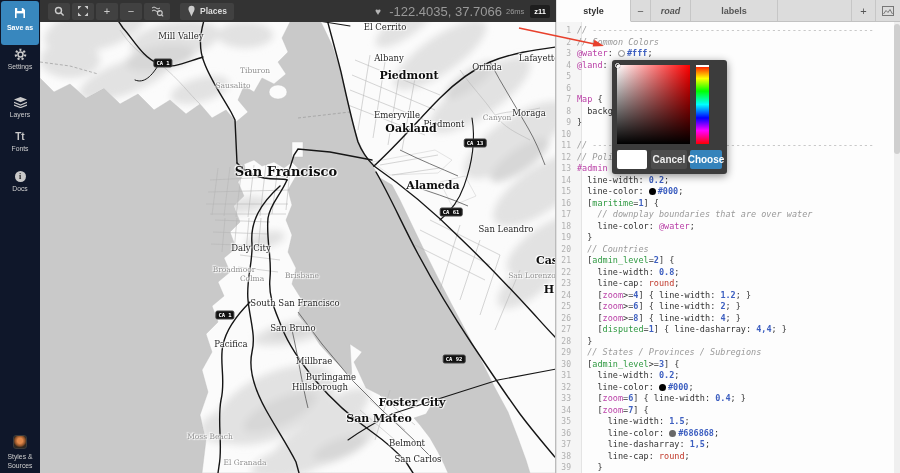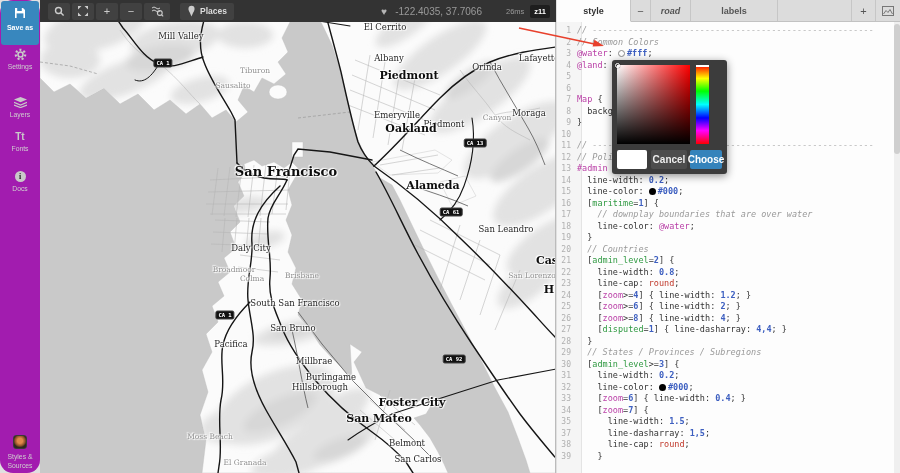--- a/index.html
+++ b/index.html
@@ -1,21 +1,21 @@
 <!DOCTYPE html>
 <html><head>
 <meta charset="utf-8">
 <style>
   * { margin:0; padding:0; box-sizing:border-box; }
   html,body { width:900px; height:473px; overflow:hidden; background:#e0e0e0;
               font-family:"Liberation Sans", sans-serif; }
   #app { position:relative; width:900px; height:473px; }
 
   
-  #sidebar { position:absolute; left:0; top:0; width:40px; height:473px; background:#a21caf; z-index:30;border-radius:13px; }
+  #sidebar { position:absolute; left:0; top:0; width:40px; height:473px; background:#0f172a; z-index:30; }
   #save-as { position:absolute; left:1px; top:1px; width:38px; height:44px; background:#3887be;
              border-radius:3px; color:#fff; text-align:center; cursor:pointer; }
   #save-as svg { margin-top:6px; }
   #save-as .lbl { font-size:7px; font-weight:bold; margin-top:1px; }
   .side-item { position:absolute; left:0; width:40px; text-align:center; color:#c9c9c9; cursor:pointer; }
   .side-item .lbl { font-size:6.8px; margin-top:2px; color:#cfcfcf; }
   .side-item .ig { height:13px; display:flex; align-items:center; justify-content:center; }
   #item-0 { top:48px; } #item-1 { top:96px; } #item-2 { top:130px; } #item-3 { top:170px; }
   #styles-sources { position:absolute; left:0; bottom:3px; width:40px; text-align:center; cursor:pointer; }
   #styles-sources .thumb { width:14px; height:14px; margin:0 auto; border-radius:3px;
@@ -44,21 +44,21 @@
   
   #map-toolbar { position:absolute; left:40px; top:0; width:516px; height:22px; background:#333;
                  display:flex; align-items:center; z-index:20; padding:0 6px 0 8px; }
   .tb-btn { height:17px; min-width:22px; background:#414141; border-radius:2px; margin-right:2px;
             display:flex; align-items:center; justify-content:center; color:#ccc; cursor:pointer;
             font-size:11px; line-height:15px; }
   #places-btn { padding:0 7px; font-size:8.5px; font-weight:bold; color:#ddd; margin-left:8px; }
   #places-btn svg { margin-right:4px; }
   #tb-right { margin-left:auto; display:flex; align-items:center; color:#999; }
   #heart { color:#b5b5b5; font-size:10px; margin-right:8px; cursor:pointer; }
-  #coords { font-size:10px; margin-right:24px; }
+  #coords { font-size:13px; margin-right:4px; }
   #rendertime { font-size:7.5px; margin-right:6px; }
   #zoomlevel { background:#1e1e1e; color:#fff; font-size:7.5px; font-weight:bold;
                padding:2px 4px; border-radius:2px; }
 
   
   #editor { position:absolute; left:557px; top:0; width:343px; height:473px; background:#fdfdfd; }
   #tabbar { position:absolute; left:0; top:0; width:343px; height:22px; background:#dcdcdc;
             border-bottom:1px solid #c2c2c2; display:flex; font-size:9px; color:#555; }
   .tab { display:flex; align-items:center; justify-content:center; border-right:1px solid #c6c6c6;
          cursor:pointer; font-weight:bold; }
@@ -398,20 +398,21 @@
         <div class="code-line"><span class="ln">26</span><span class="seg-txt">    [</span><span class="seg-var">zoom</span><span class="seg-txt">&gt;=</span><span class="seg-num">8</span><span class="seg-txt">] { </span><span class="seg-prop">line-width</span><span class="seg-txt">: </span><span class="seg-num">4</span><span class="seg-txt">; }</span></div>
         <div class="code-line"><span class="ln">27</span><span class="seg-txt">    [</span><span class="seg-attr">disputed</span><span class="seg-txt">=</span><span class="seg-num">1</span><span class="seg-txt">] { </span><span class="seg-prop">line-dasharray</span><span class="seg-txt">: </span><span class="seg-num">4,4</span><span class="seg-txt">; }</span></div>
         <div class="code-line"><span class="ln">28</span><span class="seg-txt">  }</span></div>
         <div class="code-line"><span class="ln">29</span><span class="seg-txt">  </span><span class="seg-com">// States / Provinces / Subregions</span></div>
         <div class="code-line"><span class="ln">30</span><span class="seg-txt">  [</span><span class="seg-attr">admin_level</span><span class="seg-txt">&gt;=</span><span class="seg-num">3</span><span class="seg-txt">] {</span></div>
         <div class="code-line"><span class="ln">31</span><span class="seg-txt">    </span><span class="seg-prop">line-width</span><span class="seg-txt">: </span><span class="seg-num">0.2</span><span class="seg-txt">;</span></div>
         <div class="code-line"><span class="ln">32</span><span class="seg-txt">    </span><span class="seg-prop">line-color</span><span class="seg-txt">: </span><span class="swatch" style="background: rgb(0, 0, 0);"></span><span class="seg-num">#000</span><span class="seg-txt">;</span></div>
         <div class="code-line"><span class="ln">33</span><span class="seg-txt">    [</span><span class="seg-var">zoom</span><span class="seg-txt">=</span><span class="seg-num">6</span><span class="seg-txt">] { </span><span class="seg-prop">line-width</span><span class="seg-txt">: </span><span class="seg-num">0.4</span><span class="seg-txt">; }</span></div>
         <div class="code-line"><span class="ln">34</span><span class="seg-txt">    [</span><span class="seg-var">zoom</span><span class="seg-txt">=</span><span class="seg-num">7</span><span class="seg-txt">] {</span></div>
         <div class="code-line"><span class="ln">35</span><span class="seg-txt">      </span><span class="seg-prop">line-width</span><span class="seg-txt">: </span><span class="seg-num">1.5</span><span class="seg-txt">;</span></div>
+        <div class="code-line"><span class="ln">36</span><span class="seg-txt">      </span><span class="seg-prop">line-color</span><span class="seg-txt">: </span><span class="swatch" style="background: rgb(104, 104, 104);"></span><span class="seg-num">#686868</span><span class="seg-txt">;</span></div>
         <div class="code-line"><span class="ln">37</span><span class="seg-txt">      </span><span class="seg-prop">line-dasharray</span><span class="seg-txt">: </span><span class="seg-num">1,5</span><span class="seg-txt">;</span></div>
         <div class="code-line"><span class="ln">38</span><span class="seg-txt">      </span><span class="seg-prop">line-cap</span><span class="seg-txt">: </span><span class="seg-kw">round</span><span class="seg-txt">;</span></div>
         <div class="code-line"><span class="ln">39</span><span class="seg-txt">    }</span></div>
       </div>
     <div id="scrollbar">
         <div id="scroll-thumb"></div>
       </div>
   </div>
 
   <div id="picker">

